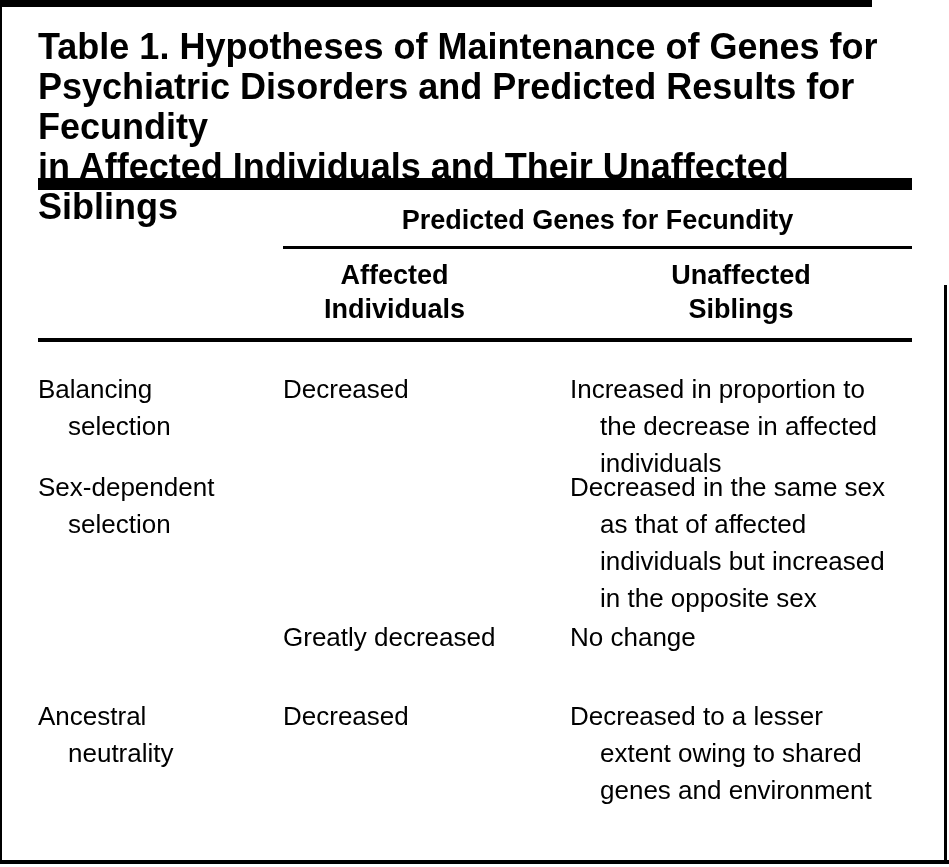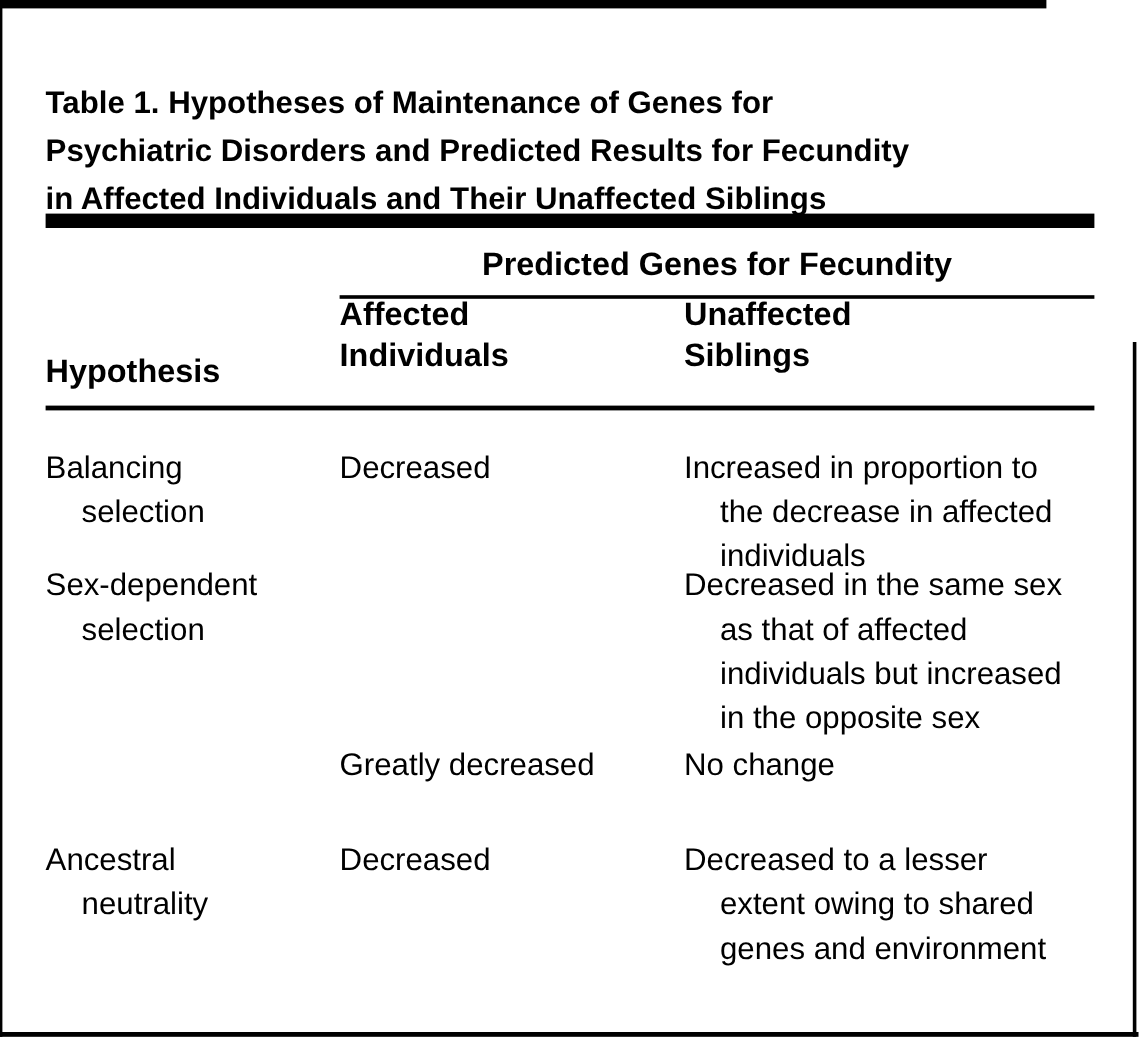--- a/index.html
+++ b/index.html
@@ -14,37 +14,37 @@
   }
   
   .top-bar      { position: absolute; left: 0;   top: 0;   width: 872px; height: 7px;  background: #000; }
   .left-border  { position: absolute; left: 0;   top: 0;   width: 2px;   height: 864px; background: #000; }
   .right-border { position: absolute; left: 944px; top: 285px; width: 3px; height: 579px; background: #000; }
   .bottom-rule  { position: absolute; left: 0;   top: 860px; width: 949px; height: 4px; background: #000; }
 
   
   .table-title {
     position: absolute; left: 38px; top: 27px; width: 880px;
-    font-size: 26px; font-weight: bold; line-height: 40px;
-    white-space: pre-line; letter-spacing: 0; margin-top: 38px;
+    font-size: 36px; font-weight: bold; line-height: 40px;
+    white-space: pre-line; letter-spacing: 0;
   }
 
   
   .thick-bar    { position: absolute; left: 38px; top: 178px; width: 874px; height: 12px; background: #000; }
   .spanner-rule { position: absolute; left: 283px; top: 246px; width: 629px; height: 3px; background: #000; }
   .header-rule  { position: absolute; left: 38px; top: 338px; width: 874px; height: 4px; background: #000; }
 
   
   .spanner-label {
     position: absolute; left: 283px; top: 203px; width: 629px;
     text-align: center; font-size: 27px; font-weight: bold; line-height: 34px;
   }
   .col-header {
-    position: absolute; top: 245px;
-    text-align: left; font-size: 27px; font-weight: bold; line-height: 34px;
+    position: absolute; top: 258px;
+    text-align: center; font-size: 27px; font-weight: bold; line-height: 34px;
     white-space: pre-line;
   }
   .col-header.affected   { left: 283px; width: 223px; }
   .col-header.unaffected { left: 570px; width: 342px; }
   .col-header.hypothesis {
     left: 38px; top: 292px; width: 235px;
     text-align: left;
   }
 
   
@@ -74,21 +74,20 @@
 
   <div class="table-title">Table 1. Hypotheses of Maintenance of Genes for
 Psychiatric Disorders and Predicted Results for Fecundity
 in Affected Individuals and Their Unaffected Siblings</div>
 
   <div class="thick-bar"></div>
   <div class="spanner-rule"></div>
   <div class="header-rule"></div>
 
   <div class="spanner-label">Predicted Genes for Fecundity</div>
-  <div class="col-header hypothesis">Hypothesis</div>
   <div class="col-header affected">Affected
 Individuals</div>
   <div class="col-header unaffected">Unaffected
 Siblings</div>
 
   <div class="cell c1 r1">Balancing
 selection</div>
   <div class="cell c2 r1">Decreased</div>
   <div class="cell c3 r1">Increased in proportion to
 the decrease in affected

